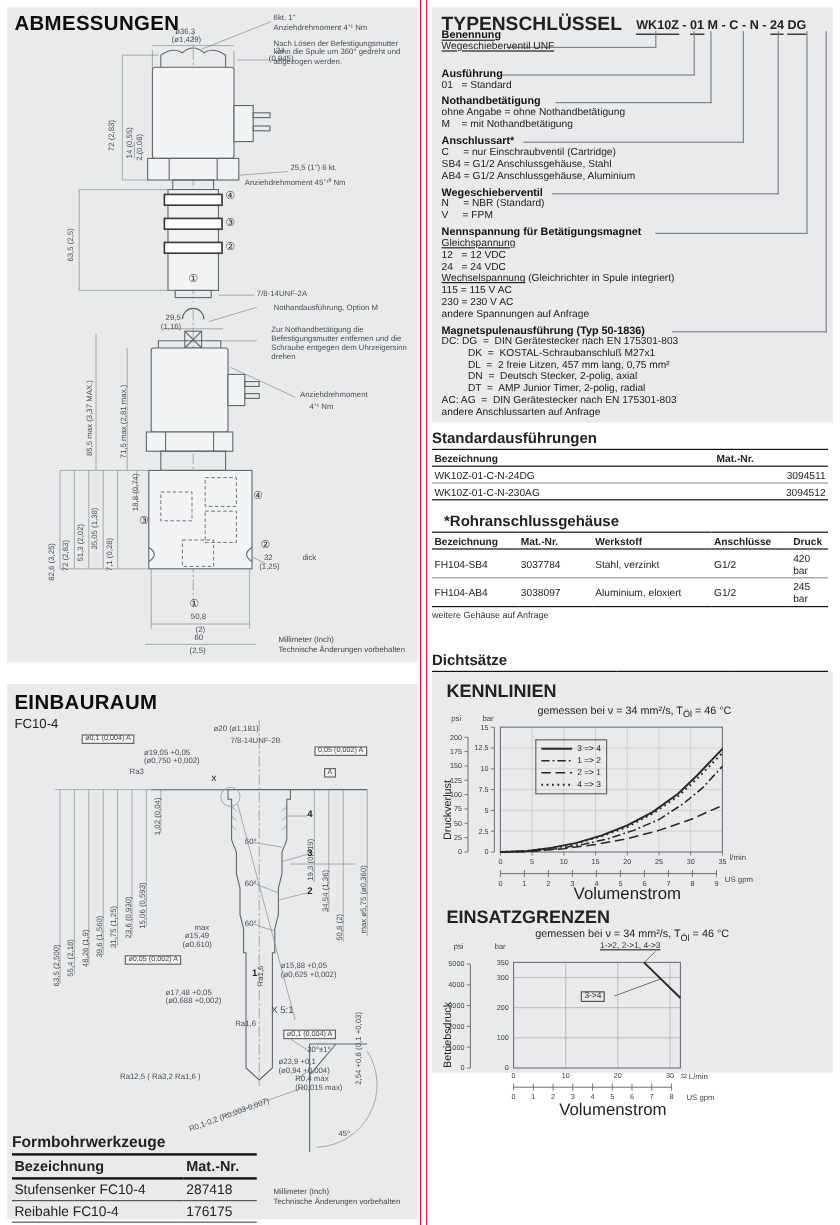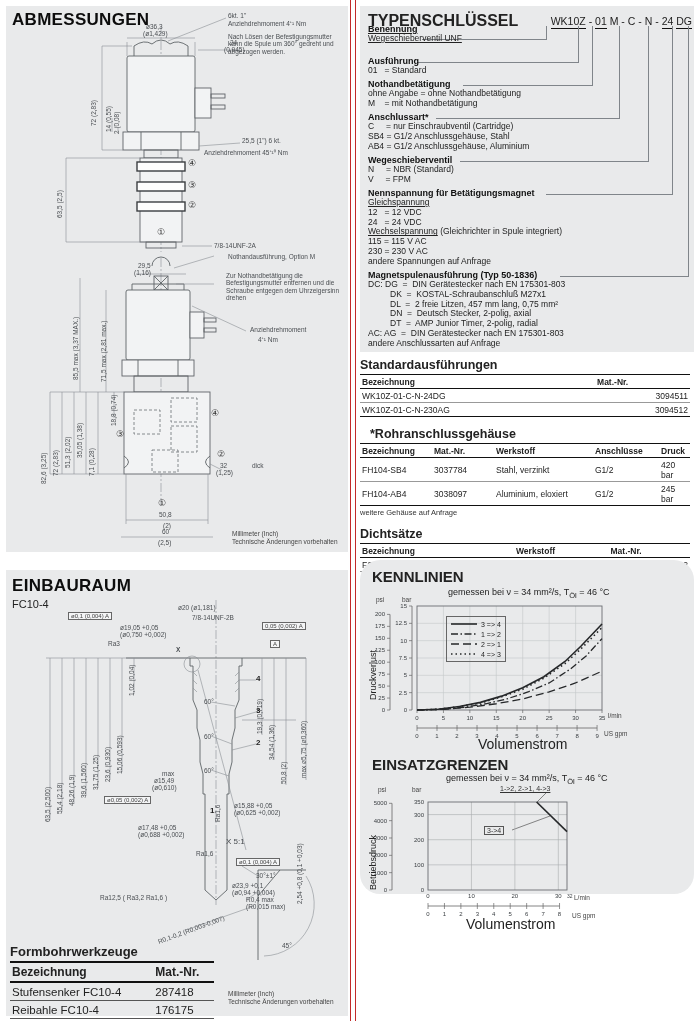--- a/index.html
+++ b/index.html
@@ -16,21 +16,21 @@
   .gdt{position:absolute;font-size:6px;color:#444;border:0.8px solid #666;padding:0 2px;background:#f4f5f6;white-space:nowrap;}
   svg.draw{position:absolute;left:0;top:0;}
   .ol{fill:none;stroke:#5f6468;stroke-width:0.9;}
   .olf{fill:#f2f3f4;stroke:#5f6468;stroke-width:0.9;}
   .dim{stroke:#8a8f94;stroke-width:0.6;}
   .cl{stroke:#8a8f94;stroke-width:0.6;stroke-dasharray:9 2 2 2;}
   .dsh{fill:none;stroke:#6a6f73;stroke-width:0.8;stroke-dasharray:3 2;}
   .band{fill:#fdfdfd;stroke:#3a3d40;stroke-width:1.4;}
   
   #ts .title{position:absolute;left:8px;top:6px;font-size:16px;font-weight:bold;}
-  #ts .code{position:absolute;right:2px;top:9px;font-size:10.5px;font-weight:normal;white-space:pre;}
+  #ts .code{position:absolute;right:22px;top:9px;font-size:10.5px;font-weight:bold;white-space:pre;}
   #ts .code .u{border-bottom:1.5px solid #111;padding-bottom:1px;}
   .ts-sec{position:absolute;left:8px;right:6px;}
   .ts-label{font-size:9px;font-weight:bold;color:#111;line-height:10px;white-space:nowrap;}
   .ts-line{font-size:8.5px;line-height:9.8px;color:#222;white-space:pre;}
   .ts-line .usub{text-decoration:underline;}
   .ind{padding-left:22px;}
   .leader{position:absolute;border-bottom:1px solid #80858a;border-right:1px solid #80858a;}
   
   .tbl-h{font-size:12.5px;font-weight:bold;margin:0 0 2px 0;}
   table.dt{border-collapse:collapse;width:100%;font-size:8.5px;}
@@ -421,21 +421,21 @@
         <td>FH104-AB4</td>
         <td>3038097</td>
         <td>Aluminium, eloxiert</td>
         <td>G1/2</td>
         <td>245 bar</td>
       </tr>
     </tbody>
       </table>
     <div class="note">weitere Gehäuse auf Anfrage</div>
 
-    <div class="tbl-h" style="margin-top:10px;">Dichtsätze</div>
+    <div class="tbl-h" style="margin-top:26px;">Dichtsätze</div>
     <table class="dt">
       <tbody>
           <tr>
         <th style="width:150px;">Bezeichnung</th>
         <th>Werkstoff</th>
         <th class="ra">Mat.-Nr.</th>
       </tr>
       <tr>
         <td>FS104-N SEAL KIT</td>
         <td>NBR</td>
@@ -443,21 +443,21 @@
       </tr>
       <tr class="last">
         <td>FS104-V SEAL KIT</td>
         <td>FPM</td>
         <td class="ra">3071275</td>
       </tr>
     </tbody>
       </table>
   </div>
 
-  <div class="panel" style="left:360px;top:560px;width:334px;height:334px;border-radius:20px;">
+  <div class="panel" style="left:360px;top:560px;width:334px;height:334px;">
     <div class="ch-title" style="left:12px;top:8px;">KENNLINIEN</div>
     <div class="ch-sub" style="left:88px;top:27px;"><span>gemessen bei ν = 34 mm²/s, T</span><sub>Öl</sub><span> = 46 °C</span></div>
     <span class="unit" style="left:16px;top:36px;">psi</span>
     <span class="unit" style="left:42px;top:36px;">bar</span>
     <div class="ylab" style="left:8px;top:140px;">Druckverlust</div>
     <svg id="svg-kenn" class="draw" style="top:40px;" width="334" height="142">
         <line x1="57" y1="110" x2="57" y2="113" stroke="#666" stroke-width="0.7"></line>
         <text x="57" y="120" font-size="6" fill="#3c4044" font-family="Liberation Sans, sans-serif" text-anchor="middle">0</text>
         <line x1="83.42857142857143" y1="6" x2="83.42857142857143" y2="110" stroke="#c5c7c9" stroke-width="0.6"></line>
         <line x1="83.42857142857143" y1="110" x2="83.42857142857143" y2="113" stroke="#666" stroke-width="0.7"></line>

